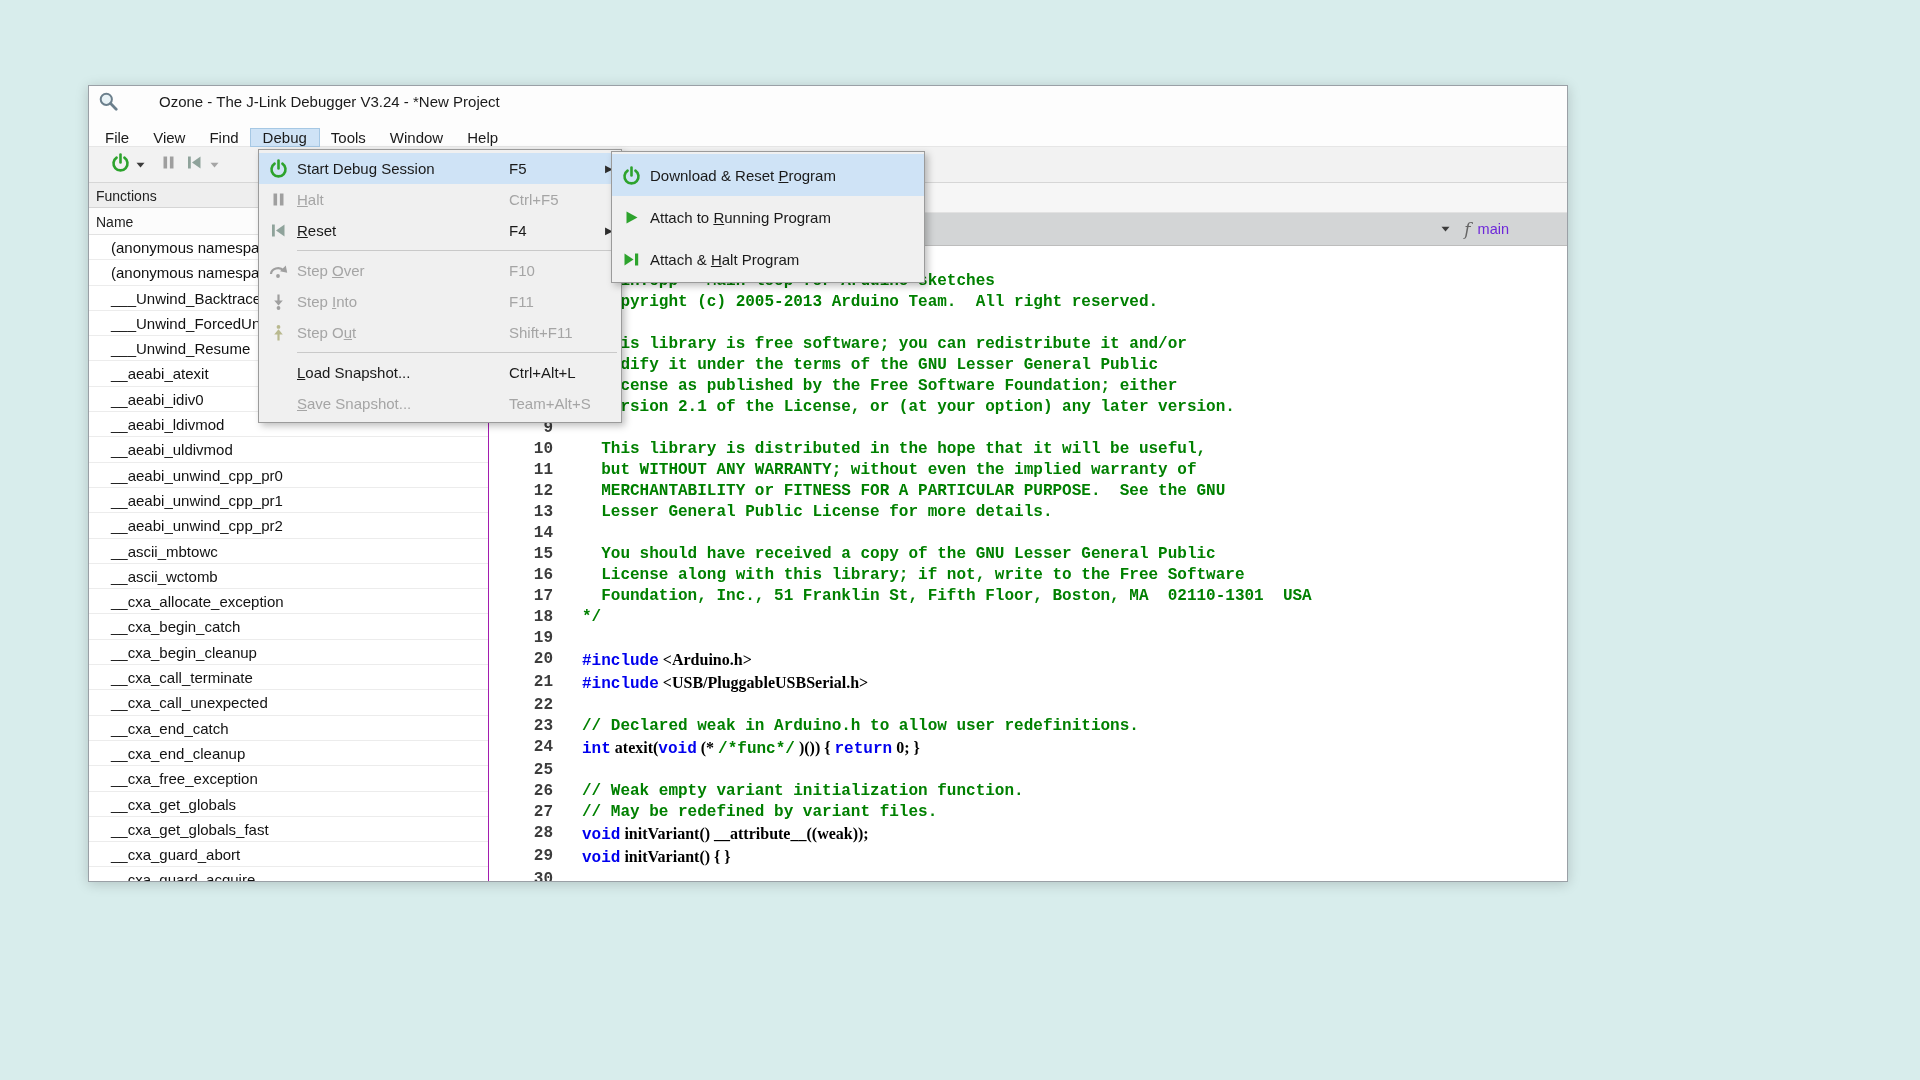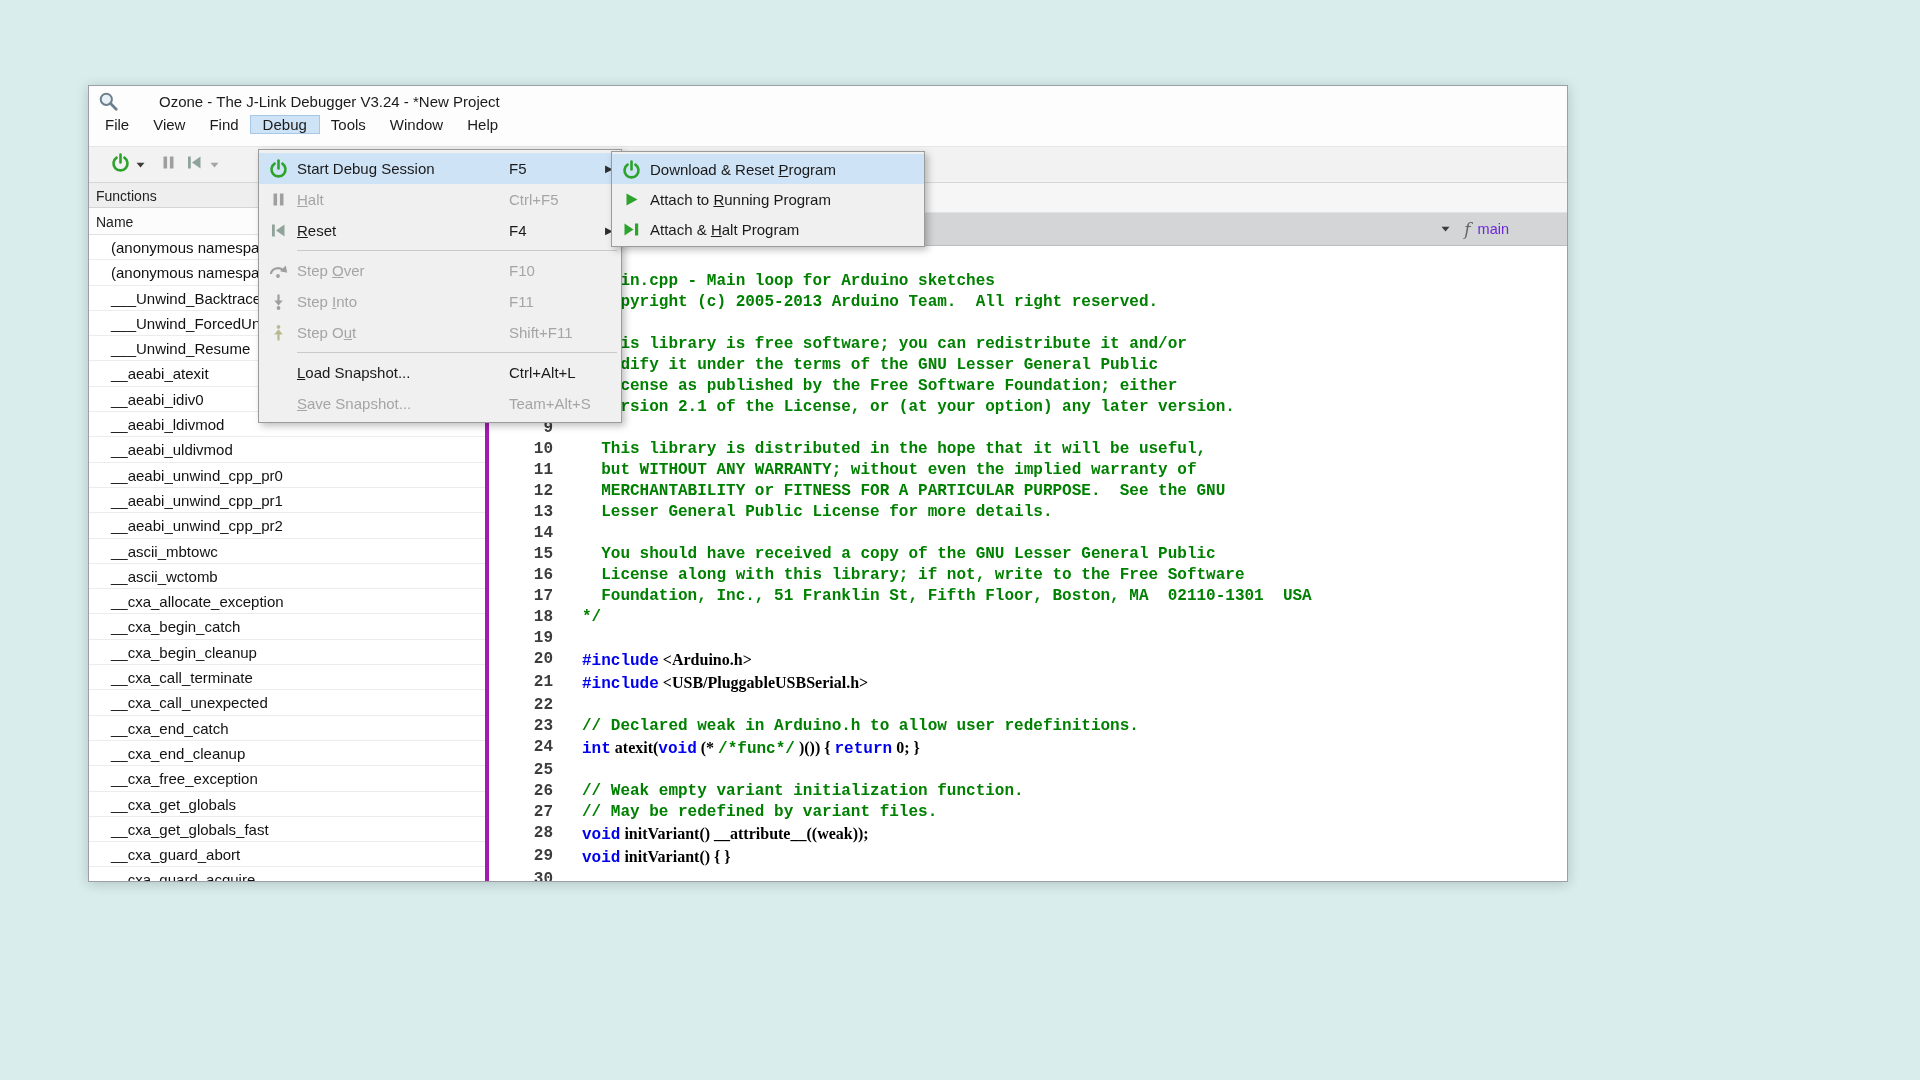--- a/index.html
+++ b/index.html
@@ -8,34 +8,34 @@
 
   .window { position:absolute; left:88px; top:85px; width:1480px; height:797px;
             background:#ffffff; border:1px solid #9aa0a6; box-shadow:0 2px 12px rgba(0,0,0,0.18); overflow:hidden; }
 
   
   .titlebar { height:30px; display:flex; align-items:center; padding-left:9px; background:#fdfdfd;gap:31px; }
   .app-icon svg { display:block; }
   .title-text { margin-left:10px; font-size:15px; color:#1b1b1b; white-space:nowrap; }
 
   
-  .menubar { height:30px; display:flex; align-items:flex-start; padding-left:4px; background:#fdfdfd; font-size:15px; }
+  .menubar { height:30px; display:flex; align-items:flex-end; padding-left:4px; background:#fdfdfd; font-size:15px; }
   .mb-item { padding:0 12px; display:flex; align-items:center; color:#1b1b1b; cursor:default; }
   .mb-item.active { background:var(--selection_blue,#cfe3f6); outline:1px solid var(--selection_border,#a6c8e4); }
 
   
   .toolbar { height:37px; background:#f2f2f2; border-top:1px solid #e6e6e6; border-bottom:1px solid #d6d6d6;
              display:flex; align-items:center; padding-left:18px; }
   .tb-btn { width:26px; height:26px; display:flex; align-items:center; justify-content:center; }
   .tb-dd  { width:15px; height:26px; display:flex; align-items:center; justify-content:center; margin-right:7px; }
 
   
   .main { position:absolute; left:0; top:97px; right:0; bottom:0; display:flex; }
 
-  .functions { width:400px; border-right:4px solid #a21caf; display:flex; flex-direction:column; background:#fff; flex:none; }
+  .functions { width:400px; border-right:1px solid #a21caf; display:flex; flex-direction:column; background:#fff; flex:none; }
   .panel-title { height:25px; background:#eeeeee; border-bottom:1px solid #d5d5d5; font-size:14px; color:#222; padding:5px 0 0 7px; }
   .col-header  { height:27px; background:#fcfcfc; border-bottom:1px solid #e2e2e2; font-size:14px; color:#222; padding:6px 0 0 7px; }
   .fn-rows { flex:1; overflow:hidden; }
   .fn-row { height:25.3px; line-height:25.3px; padding-left:22px; font-size:15px; color:#111;
             border-bottom:1px solid #ececec; white-space:nowrap; overflow:hidden; }
 
   .editor { flex:1; display:flex; flex-direction:column; background:#fff; overflow:hidden; }
   .editor-header { height:30px; background:#f6f6f6; border-bottom:1px solid #e2e2e2; flex:none; }
   .editor-navbar { height:33px; background:#d3d5d6; border-bottom:1px solid #bdbdbd; flex:none;
                    display:flex; align-items:center; justify-content:flex-end; padding-right:58px; }
@@ -52,21 +52,21 @@
   .tok-c { color:var(--comment_green,#008000); }
   .tok-k { color:var(--keyword_blue,#0000ee); }
   .tok-p { color:#000;font-family:Liberation Serif, serif; }
 
   
   .menu { position:absolute; background:#f0f0f0; border:1px solid #9b9b9b;
           box-shadow:3px 3px 7px rgba(0,0,0,0.25); font-size:15px; }
   .debug-menu { left:169px; top:63px; width:364px; padding:3px 0; z-index:50; }
   .submenu    { left:522px; top:65px; width:314px; padding:2px 0; z-index:60; }
   .menu-item { height:31px; display:flex; align-items:center; color:#1a1a1a; cursor:default; }
-  .submenu .menu-item { height:30px; }
+  .submenu .menu-item { height:42px; }
   .menu-item.disabled { color:#a5a5a5; }
   .menu-item.highlighted { background:var(--selection_blue,#cfe3f6); }
   .menu-icon { width:38px; display:flex; justify-content:center; align-items:center; flex:none; }
   .menu-label { flex:none; width:212px; white-space:nowrap; overflow:hidden; }
   .submenu .menu-label { flex:1; width:auto; }
   .menu-shortcut { flex:none; width:96px; white-space:nowrap; }
   .menu-arrow { flex:none; width:16px; font-size:10px; color:#2e2e2e; }
   .menu-sep { height:1px; background:#c9c9c9; margin:4px 4px 4px 38px; }
   u { text-decoration:underline; }
 </style>

